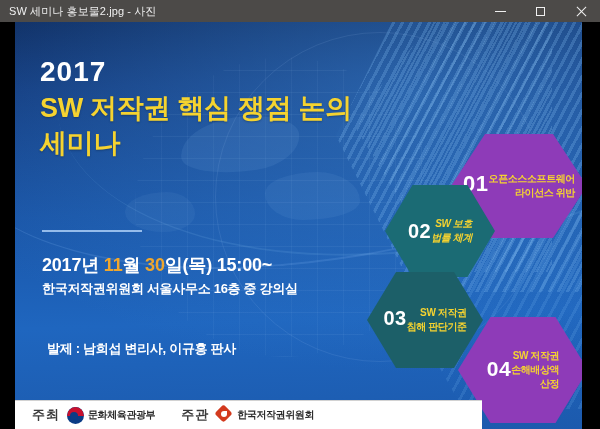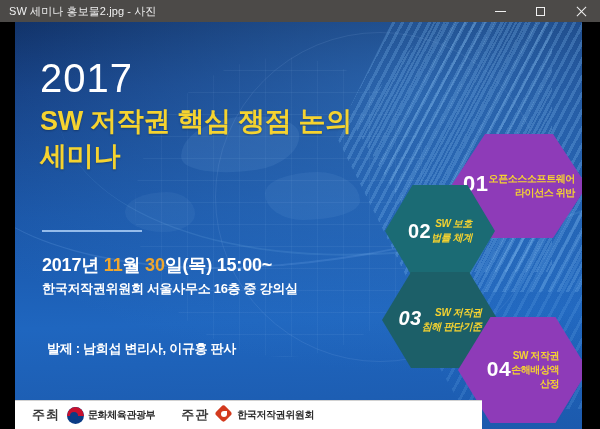--- a/index.html
+++ b/index.html
@@ -119,21 +119,21 @@
     background:
       repeating-linear-gradient(118deg,
         rgba(110,175,235,.20) 0 3px,
         rgba(45,115,190,.03) 3px 10px);
     clip-path: polygon(30% 100%, 0% 55%, 55% 0%, 100% 0%, 100% 100%);
   }
 
   
   #headline { position: absolute; left: 25px; top: 35px; z-index: 10; }
   #year {
-    color: #ffffff; font-size: 40px; font-weight: normal;
+    color: #ffffff; font-size: 28px; font-weight: bold;
     letter-spacing: 1px; line-height: 1.08;
   }
   #maintitle {
     color: #f5d330; font-size: 27px; font-weight: bold;
     line-height: 1.28; margin-top: 4px;
     white-space: pre-line; letter-spacing: -.3px;
     text-shadow: 0 1px 2px rgba(0,0,0,.25);
   }
   #divider {
     position: absolute; left: 27px; top: 208px; z-index: 10;
@@ -170,21 +170,21 @@
   }
 
   #hex-01 { left: 436px; top: 112px; width: 136px; height: 104px; background: #8e3bb8; }
   #hex-01 .hex-num { font-size: 22px; margin-bottom: 5px; }
   #hex-01 .hex-label { font-size: 10px; line-height: 1.4; }
 
   #hex-02 { left: 370px; top: 163px; width: 110px; height: 92px; background: #1b6b74; }
   #hex-02 .hex-num { font-size: 20px; margin-bottom: 0; }
   #hex-02 .hex-label { font-size: 10px; line-height: 1.45; font-style: italic; }
 
-  #hex-03 { left: 367px; top: 250px; width: 116px; height: 96px; background: #1c5f68; font-style: italic; }
+  #hex-03 { left: 352px; top: 250px; width: 116px; height: 96px; background: #1c5f68; }
   #hex-03 .hex-num { font-size: 20px; margin-bottom: 4px; }
   #hex-03 .hex-label { font-size: 10px; line-height: 1.45; }
 
   #hex-04 { left: 443px; top: 295px; width: 130px; height: 106px; background: #8e3bb8; }
   #hex-04 .hex-num { font-size: 21px; margin-bottom: 4px; }
   #hex-04 .hex-label { font-size: 10px; line-height: 1.4; }
 
   
   #footer {
     position: absolute; left: 0; bottom: 0;

